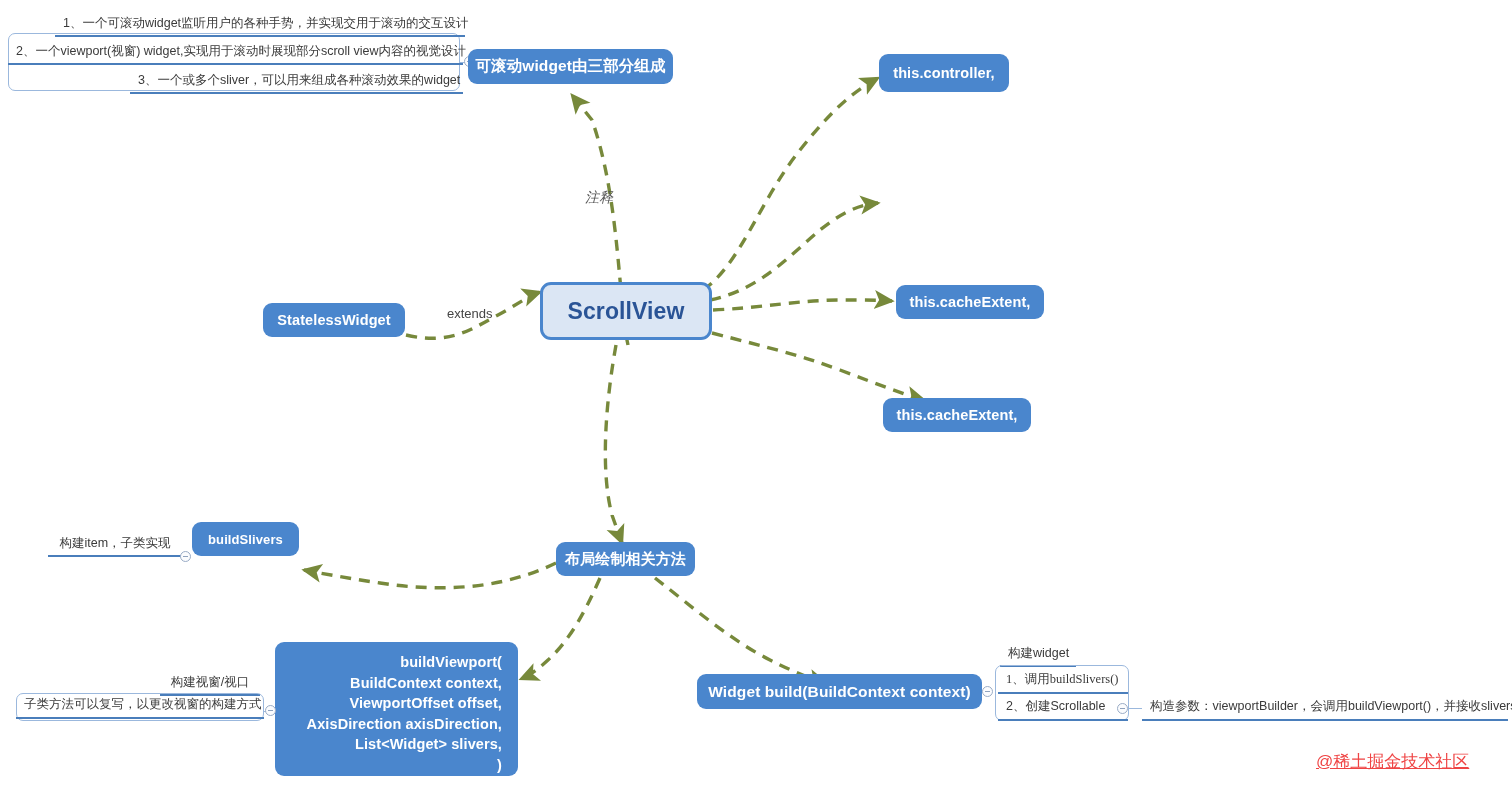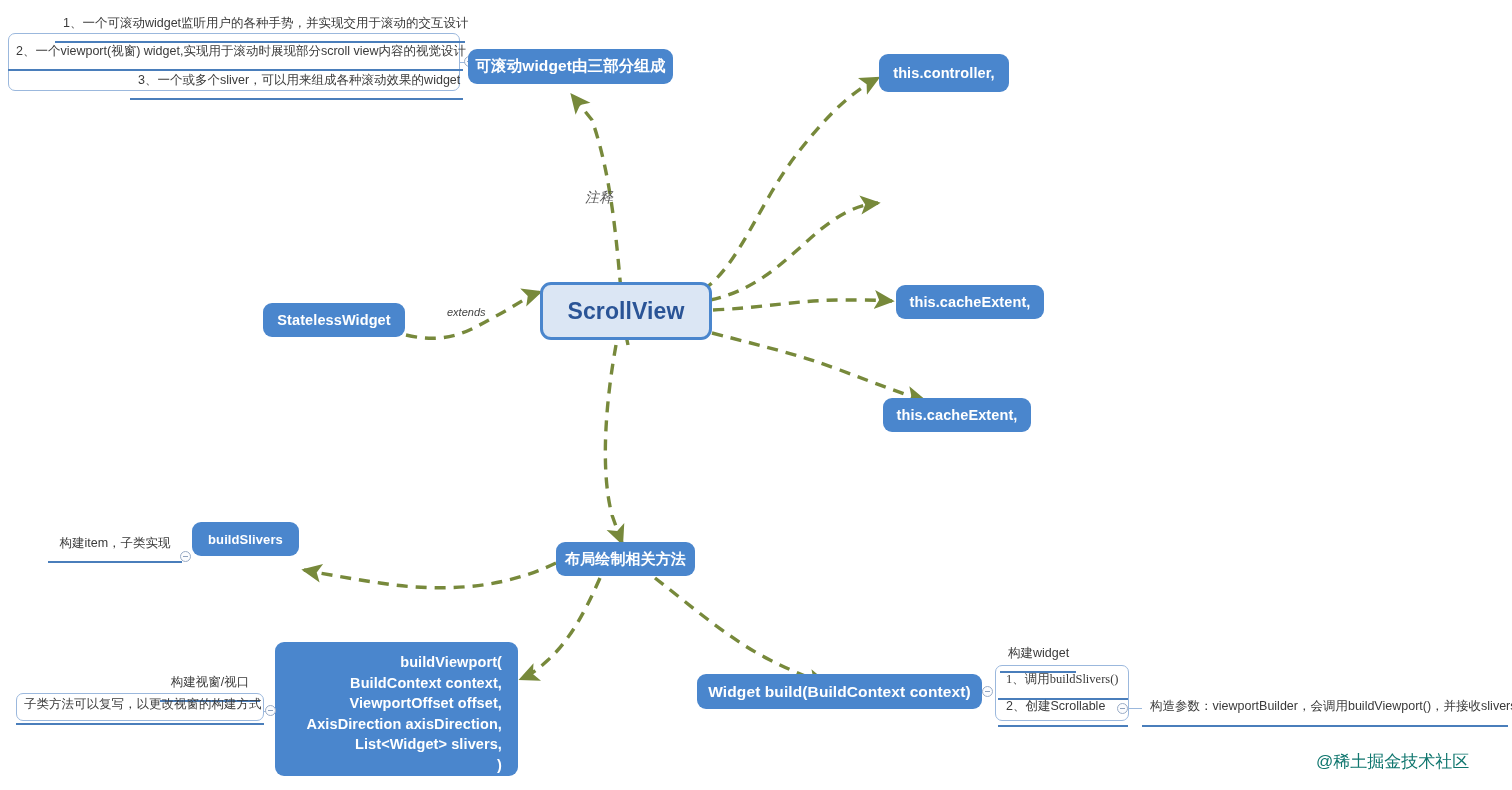--- a/index.html
+++ b/index.html
@@ -58,21 +58,21 @@
   
   .annot {
     position: absolute;
     box-sizing: border-box;
     color: #3a3a3a;
     white-space: nowrap;
     font-weight: normal;
   }
   .annot .txt {
     display: block;
-    padding: 0 8px 8px 8px;
+    padding: 0 8px 2px 8px;
   }
   .underline {
     border-bottom: 2px solid #4a7ebb;
   }
 
   
   .bracket {
     position: absolute;
     box-sizing: border-box;
     border: 1px solid #9bb8dd;
@@ -102,23 +102,24 @@
 
   
   .stub {
     position: absolute;
     height: 1px;
     background: #9bb8dd;
   }
 
   .watermark {
     position: absolute;
-    color: #0f766e;
+    color: #ef4444;
     font-size: 17px;
     white-space: nowrap;
+    text-decoration: underline;
   }
 </style>
 </head>
 <body>
 
 <div id="canvas">
 
   <svg class="edges" viewBox="0 0 1512 790">
     <defs>
       <marker id="arrowhead" markerWidth="7" markerHeight="7" refX="5.2" refY="3.2" orient="auto" markerUnits="strokeWidth">
@@ -187,21 +188,21 @@
     BuildContext context,
     ViewportOffset offset,
     AxisDirection axisDirection,
     List&lt;Widget&gt; slivers,
  )</div>
 
   <div class="node" style="left:697px; top:674px; width:285px; height:35px; font-size:15.5px;">Widget build(BuildContext context)</div>
 
   <div class="annot" style="left:585px; top:189px; font-size:14px; font-style:italic; color:#555;">注释</div>
 
-  <div class="annot" style="left:447px; top:306px; font-size:11px; font-style:italic; color:#444;">extends</div>
+  <div class="annot" style="left:447px; top:306px; font-size:13px; color:#444;">extends</div>
 
   <div class="annot underline" style="left:48px; top:534px; width:134px; font-size:12.5px; line-height:19px; text-align:center;">
     <span class="txt">构建item，子类实现</span>
   </div>
   <div class="stub" style="left:182px; top:557px; width:8px;"></div>
   <div class="handle" style="left:180px; top:551px;"></div>
 
   <div class="annot underline" style="left:160px; top:673px; width:100px; font-size:12.5px; line-height:19px; text-align:center;">
     <span class="txt">构建视窗/视口</span>
   </div>

